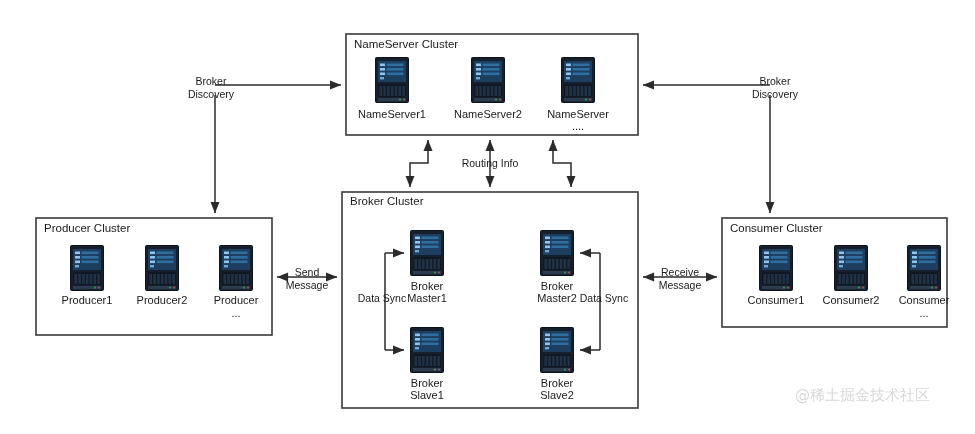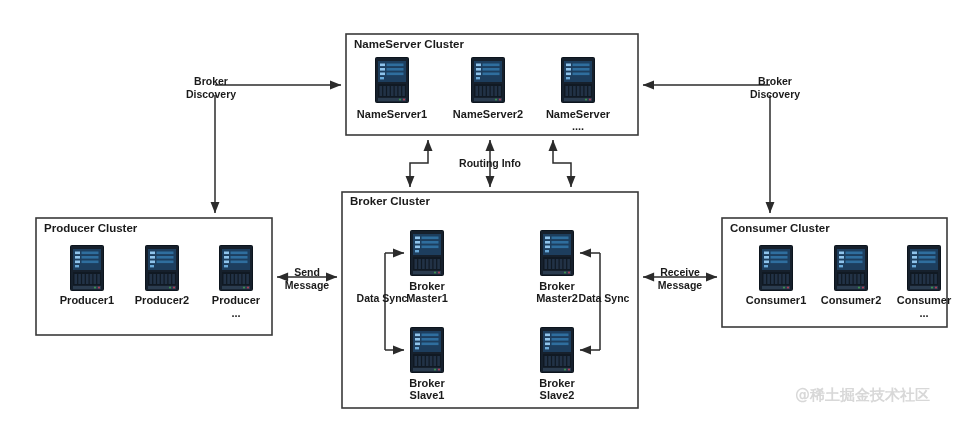--- a/index.html
+++ b/index.html
@@ -13,21 +13,20 @@
     font-family: "Liberation Sans", sans-serif;
     position: relative;
     overflow: hidden;
   }
   #diagram-root {
     position: absolute;
     left: 0;
     top: 0;
     width: 805px;
     height: 434px;
-    font-weight: bold;
   }
   svg { display: block; }
   .cluster-box {
     fill: #ffffff;
     stroke: #3a3a3a;
     stroke-width: 1.6;
   }
   .cluster-title {
     font-family: "Liberation Sans", sans-serif;
     font-size: 11.5px;

